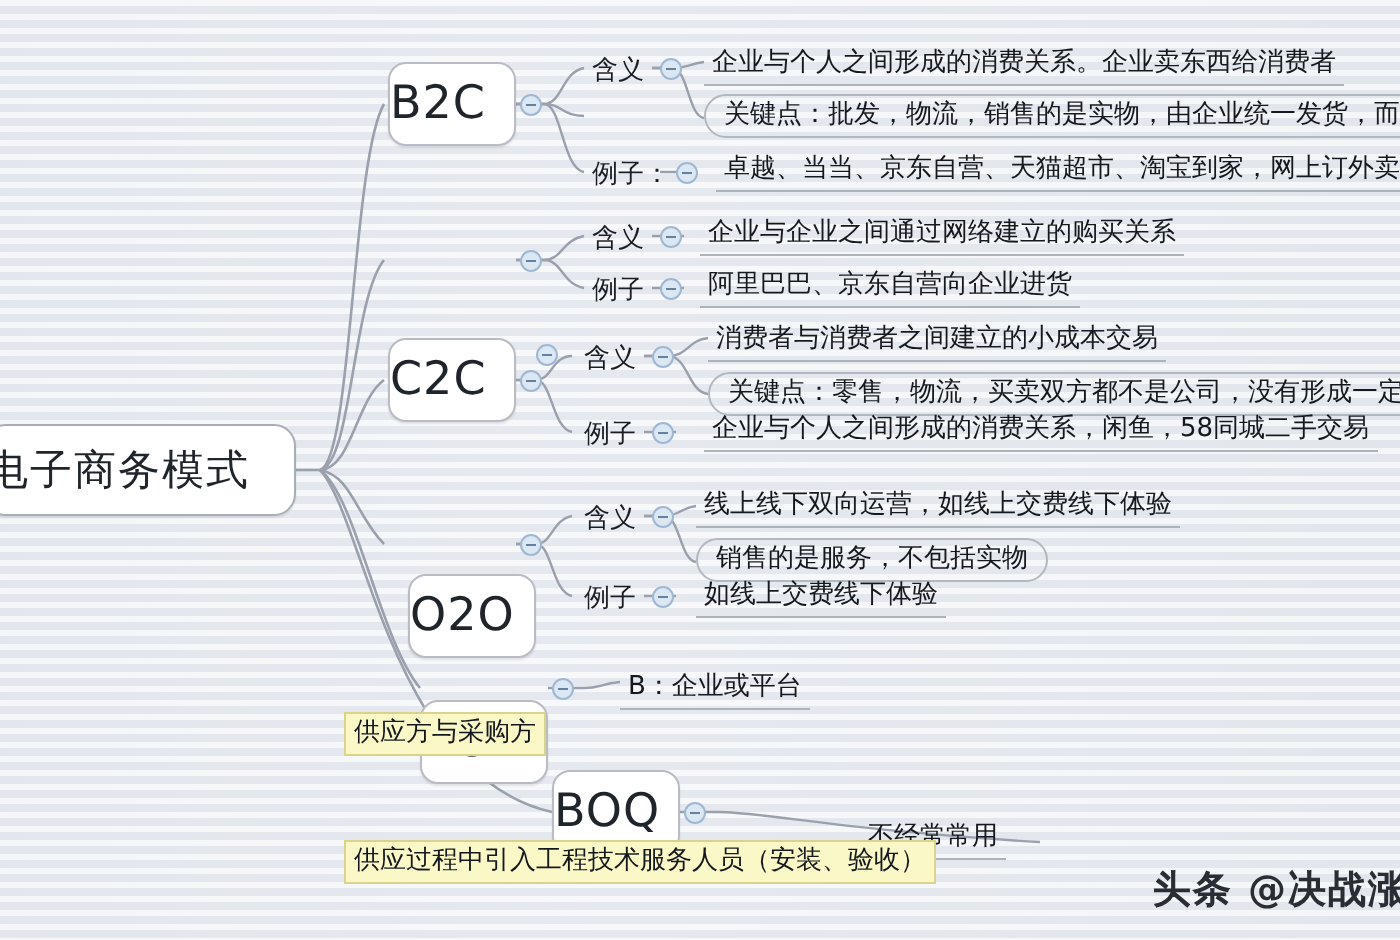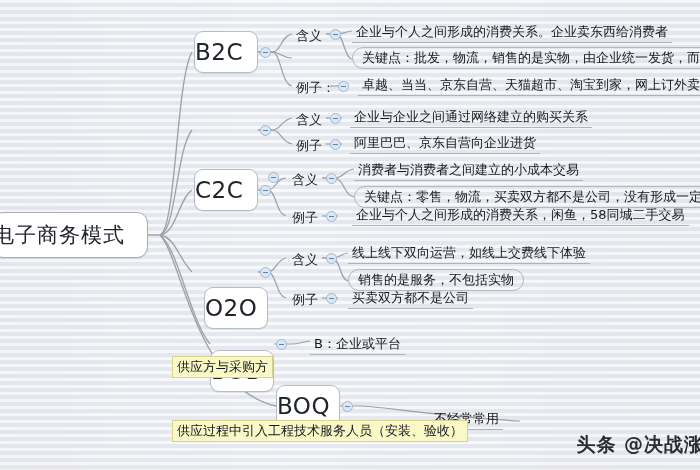--- a/index.html
+++ b/index.html
@@ -186,21 +186,21 @@
   </div>
   <div class="toggle" style="left:260px;top:267px;"></div>
 
   <div class="leaf label" style="left:288px;top:250px;">含义</div>
   <div class="toggle" style="left:326px;top:253px;"></div>
   <div class="leaf under" style="left:348px;top:243px;">线上线下双向运营，如线上交费线下体验</div>
   <div class="leaf pill" style="left:348px;top:269px;">销售的是服务，不包括实物</div>
 
   <div class="leaf label" style="left:288px;top:290px;">例子</div>
   <div class="toggle" style="left:326px;top:293px;"></div>
-  <div class="leaf under" style="left:348px;top:288px;">买卖双方都不是公司</div>
+  <div class="leaf under" style="left:348px;top:288px;">如线上交费线下体验</div>
 
   <div class="node lvl1" style="left:210px;top:323px;margin-top:27px;">
     <span>BOB</span>
   </div>
   <div class="toggle" style="left:276px;top:339px;"></div>
   <div class="leaf hl" style="left:172px;top:356px;">供应方与采购方</div>
   <div class="leaf under" style="left:310px;top:334px;">B：企业或平台</div>
 
   <div class="node lvl1" style="left:276px;top:385px;">
     <span>BOQ</span>

